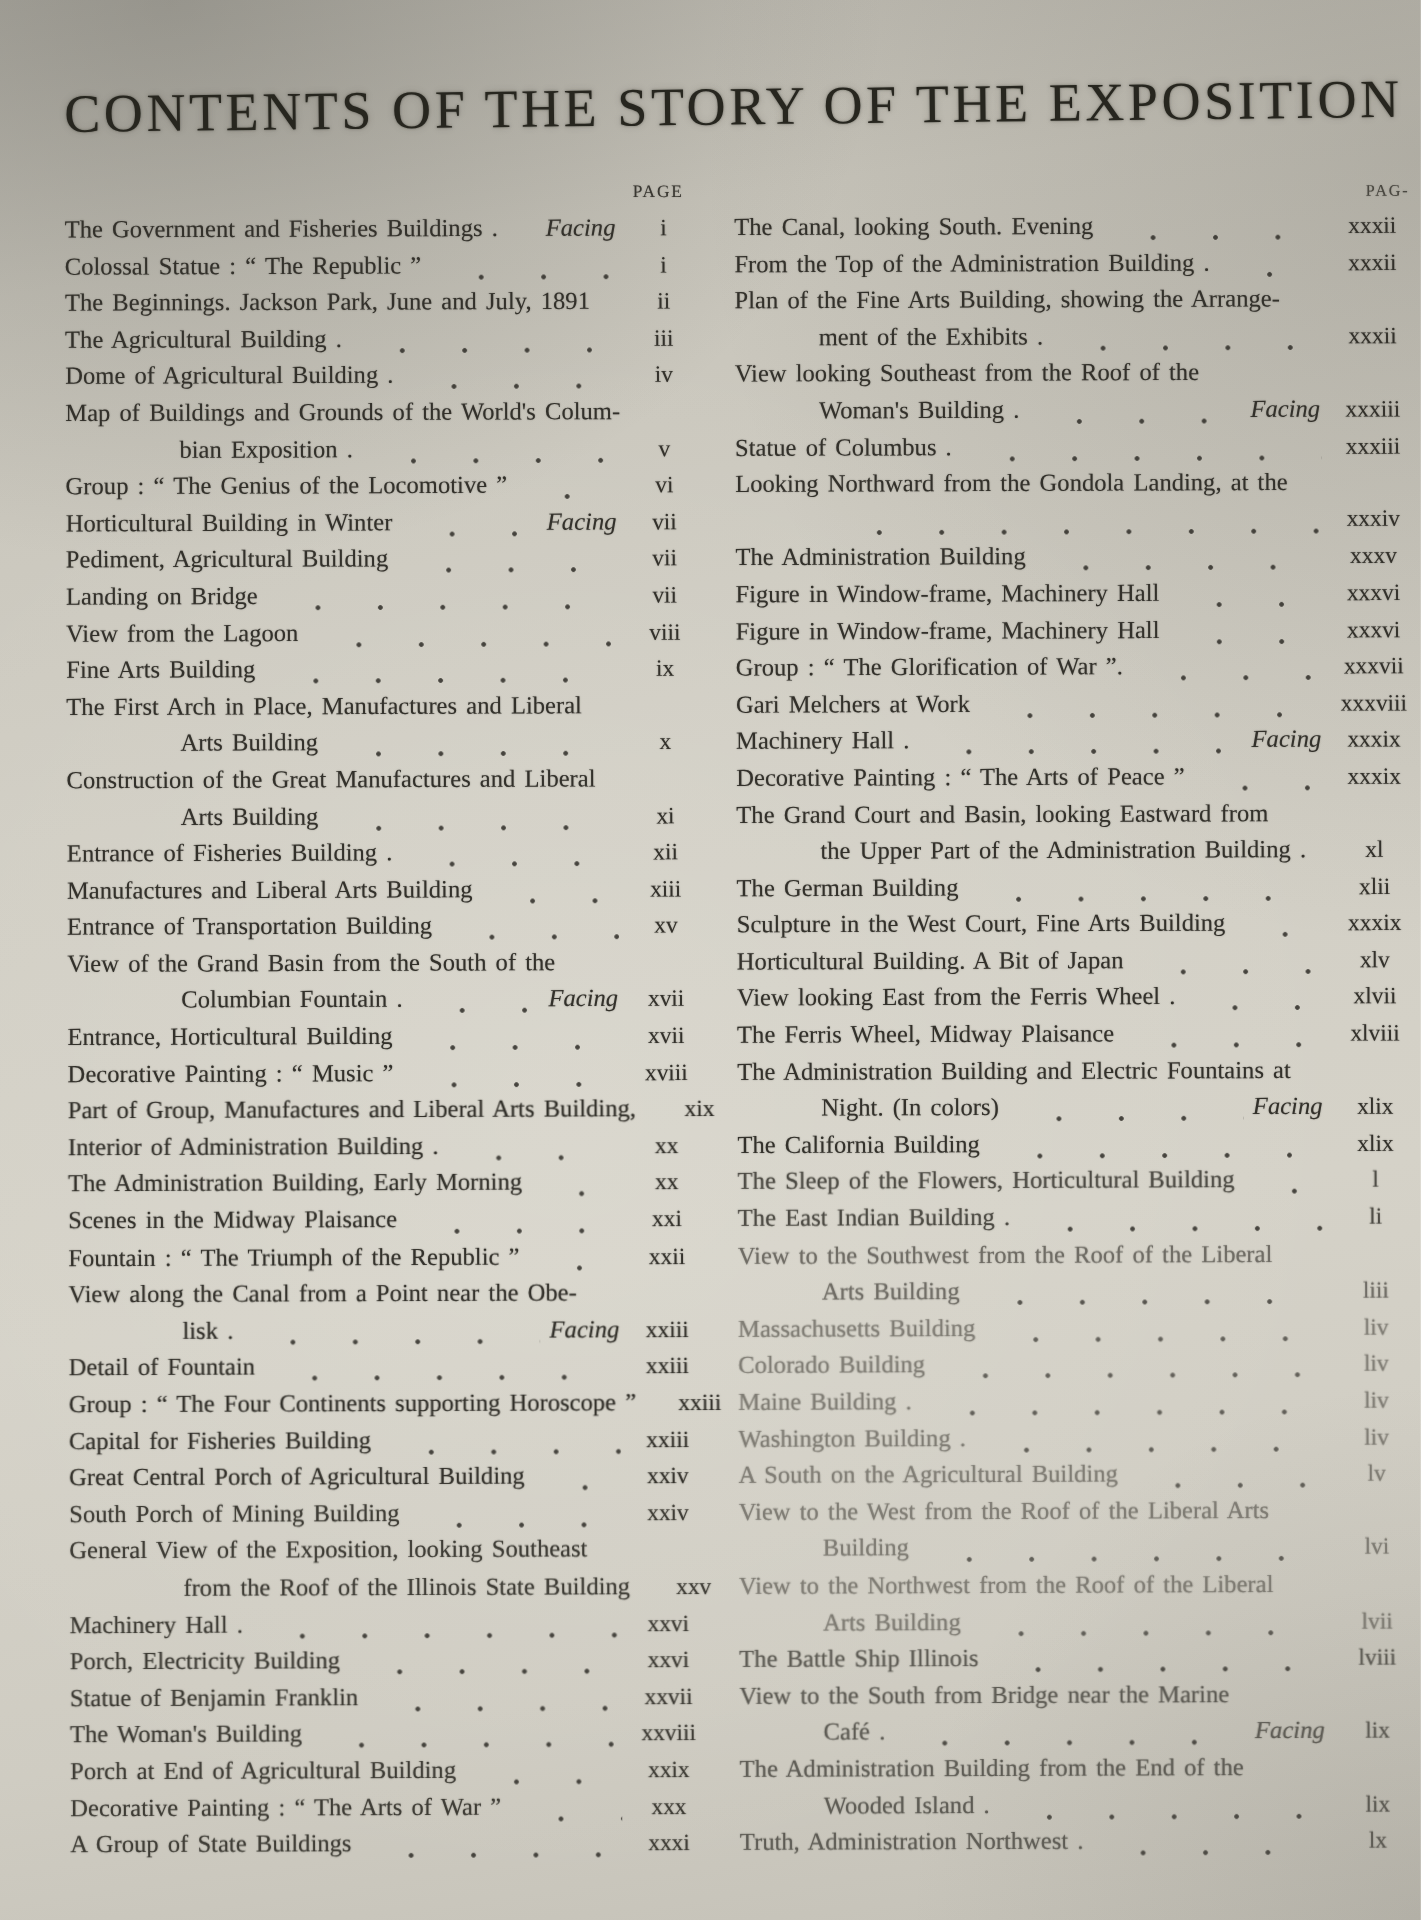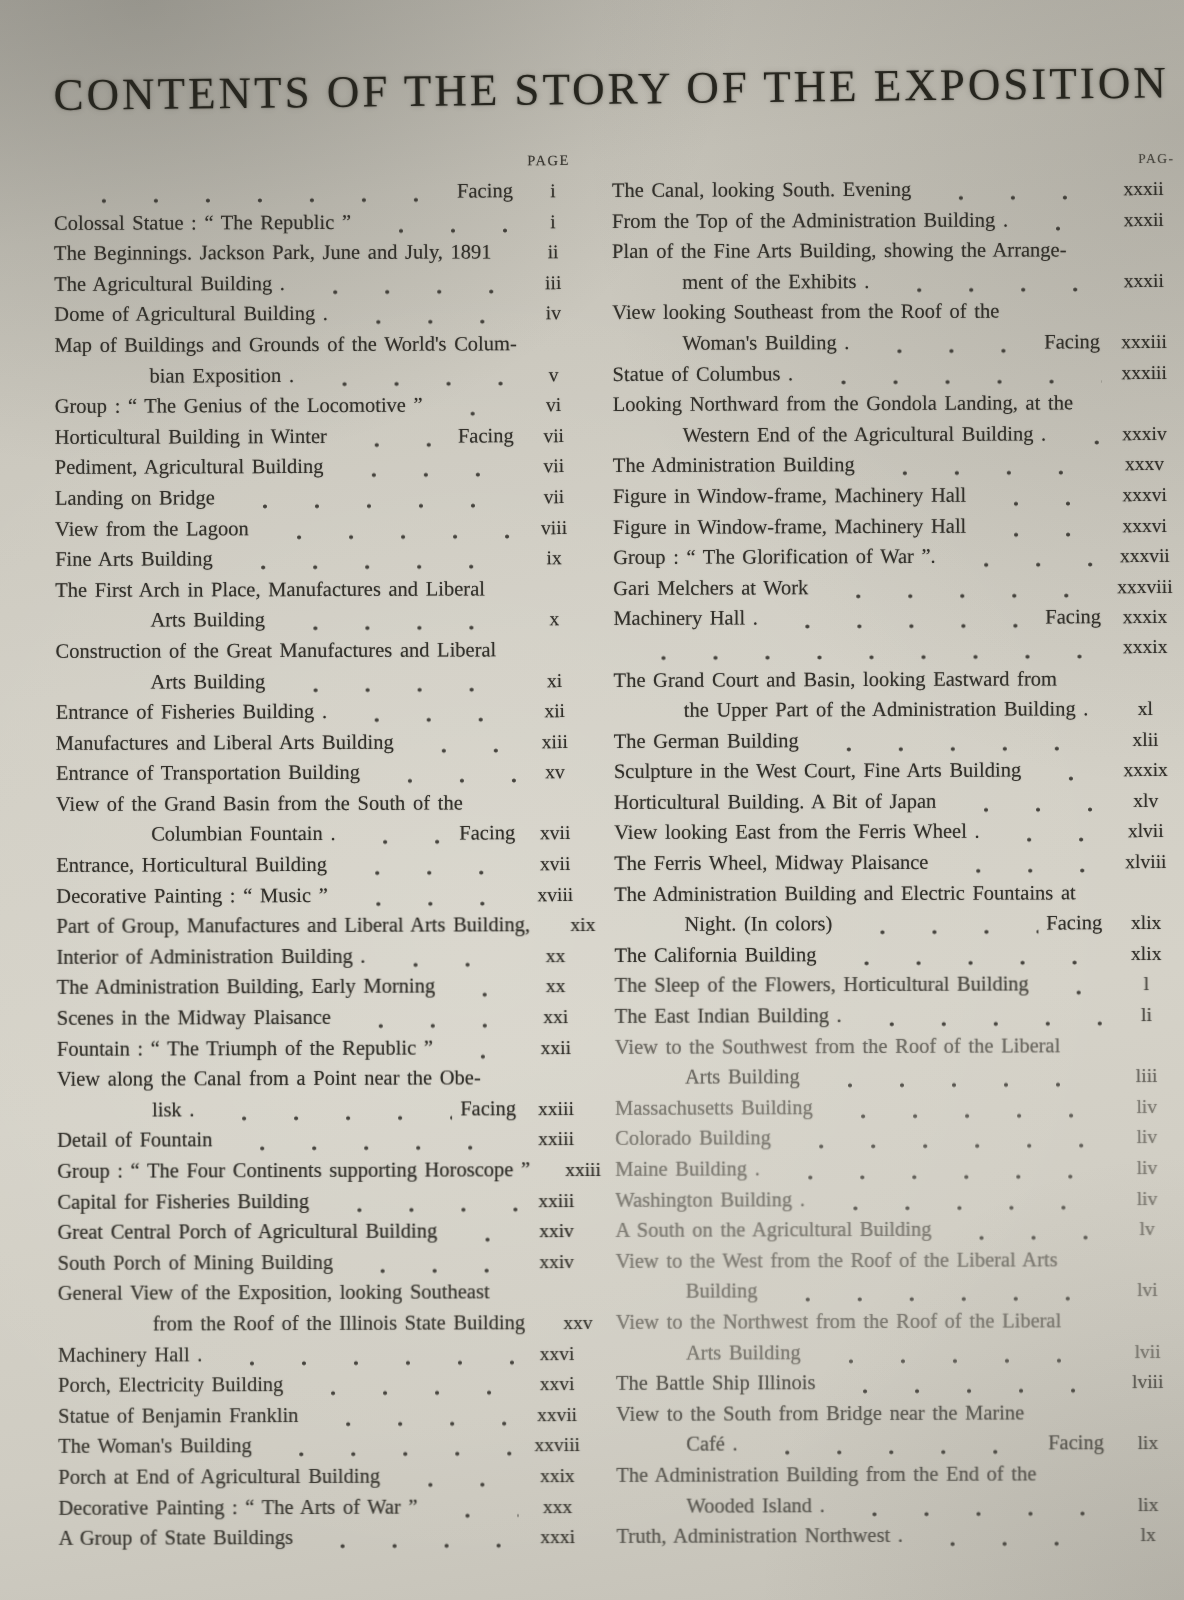--- a/index.html
+++ b/index.html
@@ -38,41 +38,42 @@
   }
   .row .txt { word-spacing:2.5px; }
   .col-left  .row.ind { padding-left:95px; }
   .col-right .row.ind { padding-left:70px; }
   .dots {
     flex:1 1 auto; align-self:stretch; margin:0 8px 0 14px;
     background-image:radial-gradient(circle, rgba(45,43,38,.85) 1.6px, rgba(45,43,38,0) 2.3px);
     background-size:52px 30.6px; background-repeat:repeat-x; background-position:10px 9px;
   }
   .dots.empty { background:none; }
-  .facing { margin-right:9px; }
+  .facing { font-style:italic; margin-right:9px; }
   .page { flex:0 0 auto; width:62px; text-align:center; font-size:19.5px; }
   .col-right .page { width:70px; }
   
   .col-left  .row:nth-child(n+25) { filter:blur(.25px); }
   .col-left  .row:nth-child(n+36) { filter:blur(.45px); color:#3e3c35; }
   .col-right .row:nth-child(n+27) { color:#4c4a43; filter:blur(.3px); }
   .col-right .row:nth-child(n+29) { color:#615e57; filter:blur(.5px); opacity:.88; }
   .col-right .row:nth-child(n+31) { color:#6b6860; filter:blur(.55px); opacity:.8; }
   .col-right .row:nth-child(n+40) { color:#55534c; filter:blur(.45px); opacity:.92; }
 </style>
 </head>
 <body>
 
 <div class="sheet">
   <h1 class="title">CONTENTS OF THE STORY OF THE EXPOSITION</h1>
   <div class="cols">
     <section class="col-left">
       <div class="page-header">PAGE</div>
       <div class="rows">
           <div class="row">
+            <span class="txt">The Government and Fisheries Buildings .</span>
             <span class="dots"></span>
             <span class="facing">Facing</span>
             <span class="page">i</span>
           </div>
           <div class="row">
             <span class="txt">Colossal Statue : “ The Republic ”</span>
             <span class="dots"></span>
             <span class="page">i</span>
           </div>
           <div class="row">
@@ -333,21 +334,20 @@
             <span class="txt">Statue of Columbus .</span>
             <span class="dots"></span>
             <span class="page">xxxiii</span>
           </div>
           <div class="row">
             <span class="txt">Looking Northward from the Gondola Landing, at the</span>
             <span class="dots empty"></span>
             <span class="page"></span>
           </div>
           <div class="row ind">
-            <span class="txt">Western End of the Agricultural Building .</span>
             <span class="dots"></span>
             <span class="page">xxxiv</span>
           </div>
           <div class="row">
             <span class="txt">The Administration Building</span>
             <span class="dots"></span>
             <span class="page">xxxv</span>
           </div>
           <div class="row">
             <span class="txt">Figure in Window-frame, Machinery Hall</span>
@@ -369,20 +369,21 @@
             <span class="dots"></span>
             <span class="page">xxxviii</span>
           </div>
           <div class="row">
             <span class="txt">Machinery Hall .</span>
             <span class="dots"></span>
             <span class="facing">Facing</span>
             <span class="page">xxxix</span>
           </div>
           <div class="row">
+            <span class="txt">Decorative Painting : “ The Arts of Peace ”</span>
             <span class="dots"></span>
             <span class="page">xxxix</span>
           </div>
           <div class="row">
             <span class="txt">The Grand Court and Basin, looking Eastward from</span>
             <span class="dots empty"></span>
             <span class="page"></span>
           </div>
           <div class="row ind">
             <span class="txt">the Upper Part of the Administration Building .</span>

